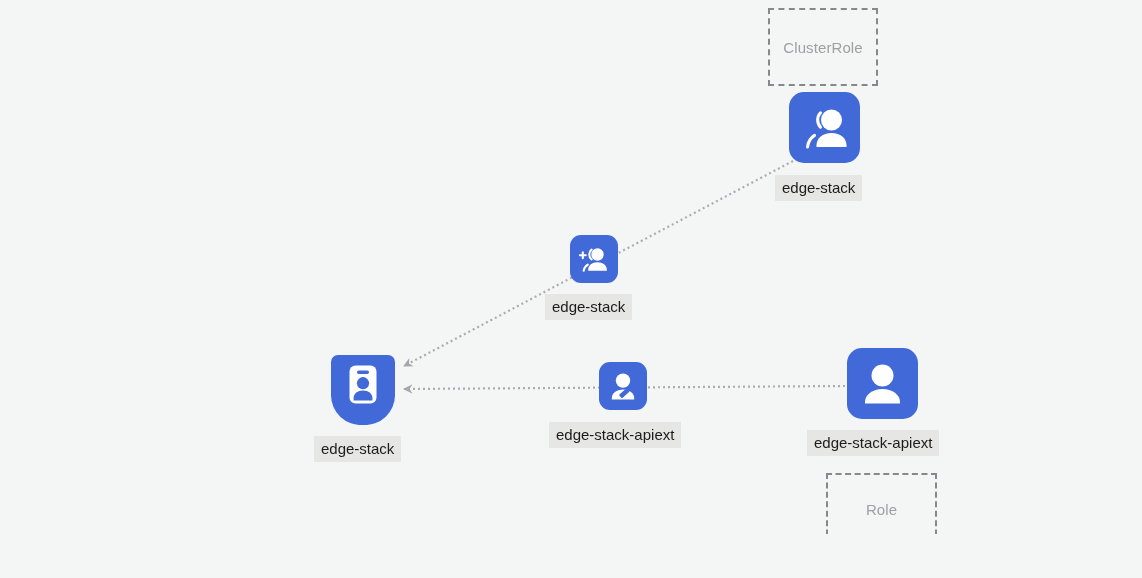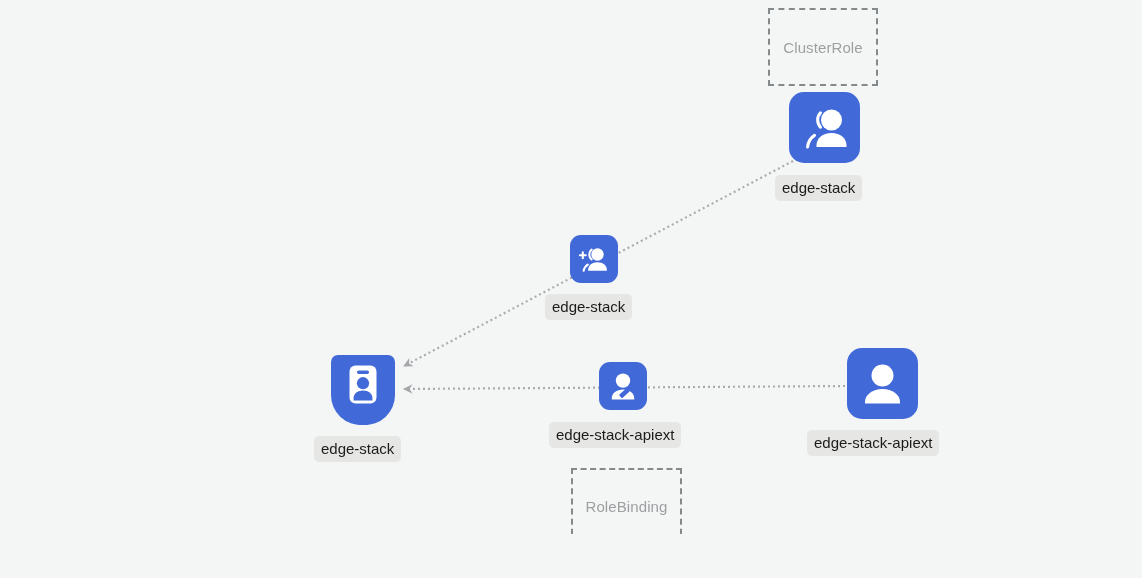--- a/index.html
+++ b/index.html
@@ -53,21 +53,21 @@
   .icon svg { display: block; }
 
   
   .chip {
     position: absolute;
     background: #e6e6e4;
     color: #1c1c1c;
     font-size: 15px;
     line-height: 1;
     padding: 5px 7px 6px 7px;
-    border-radius: 5px;
+    border-radius: 0;
     white-space: nowrap;
   }
 </style>
 </head>
 <body>
 
 <div id="canvas">
 
   <svg id="edges" viewBox="0 0 1142 578" width="1142" height="578">
     <defs>
@@ -80,24 +80,24 @@
 
     <line x1="845" y1="386" x2="404" y2="389" stroke="#a9adb0" stroke-width="2.2" stroke-linecap="butt" stroke-dasharray="2 3" marker-end="url(#arrow)"></line>
   </svg>
 
   <div class="kind-box" style="left:768px; top:8px; width:110px; height:78px;">
     <span class="kind-label">ClusterRole</span>
   </div>
 
 
 
-  <div class="kind-box" style="left:571px; top:468px; width:111px; height:77px;">
-    <span class="kind-label">RoleBinding</span>
+
+  <div class="kind-box" style="left:826px; top:473px; width:111px; height:72px;">
+    <span class="kind-label">Role</span>
   </div>
-
 
   <div class="node" style="left:789px; top:92px; width:71px; height:71px;">
     <span class="icon">
       <svg width="71" height="71" viewBox="0 0 71 71">
         <rect x="0" y="0" width="71" height="71" rx="15" ry="15" fill="#4169d8"></rect>
         <g fill="#ffffff">
           <circle cx="42.5" cy="28" r="10.5"></circle>
           <path d="M42.5 41 C51.3 41 57.5 46.3 57.5 53.2 L57.5 55 L27.5 55 L27.5 53.2 C27.5 46.3 33.7 41 42.5 41 Z"></path>
         </g>
         <g fill="none" stroke="#ffffff" stroke-width="3.1" stroke-linecap="round">

